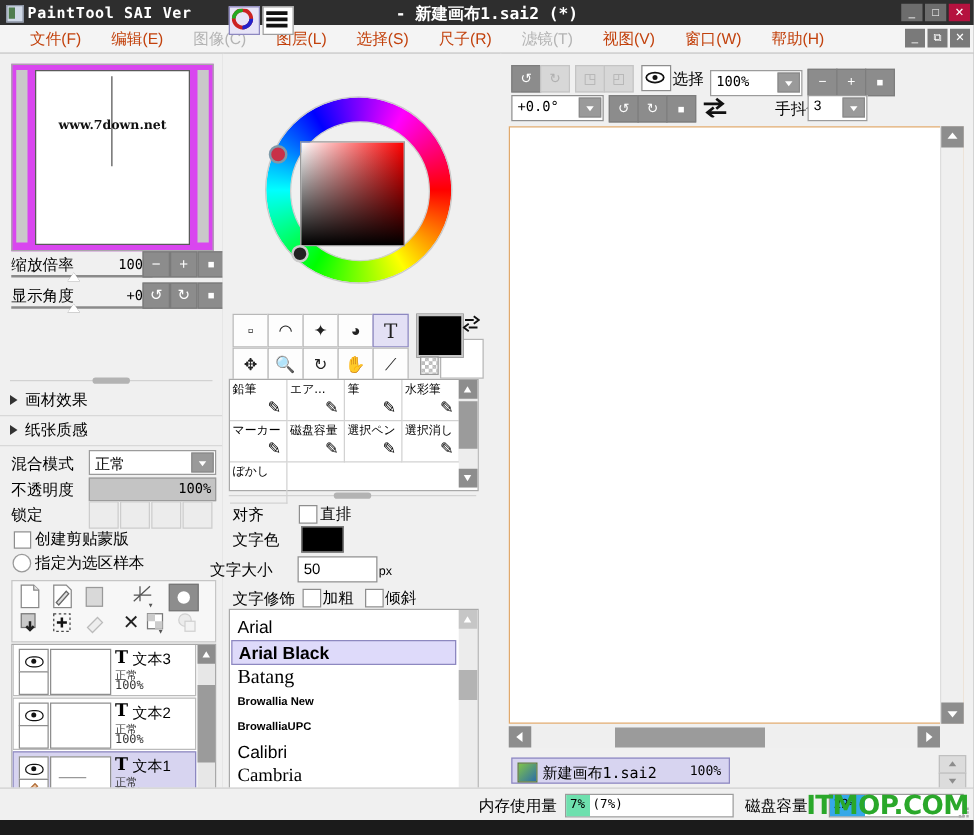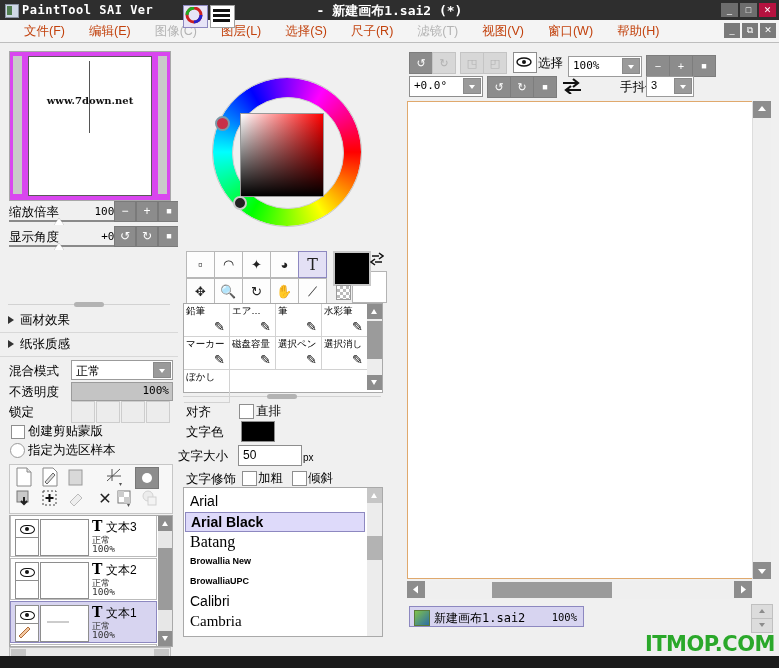--- a/index.html
+++ b/index.html
@@ -495,21 +495,21 @@
   </div>
   <div class="bdiv"></div>
 
   <span class="txt-lbl" style="left:186px;top:404px;">对齐</span>
   <div class="chk" style="left:239px;top:404px;width:13px;height:13px;"></div>
   <span class="txt-lbl" style="left:256px;top:403px;">直排</span>
 
   <span class="txt-lbl" style="left:186px;top:424px;">文字色</span>
   <div class="txtcolor"></div>
 
-  <span class="txt-lbl" style="left:178px;top:448px;">文字大小</span>
+  <span class="txt-lbl" style="left:168px;top:448px;">文字大小</span>
   <div class="txtsize">
     <span class="txtsize-v">50</span>
   </div>
   <span class="txt-lbl" style="left:303px;top:452px;font-size:10px;">px</span>
 
   <span class="txt-lbl" style="left:186px;top:471px;">文字修饰</span>
   <div class="chk" style="left:242px;top:471px;width:13px;height:13px;"></div>
   <span class="txt-lbl" style="left:258px;top:470px;">加粗</span>
   <div class="chk" style="left:292px;top:471px;width:13px;height:13px;"></div>
   <span class="txt-lbl" style="left:308px;top:470px;">倾斜</span>
@@ -600,16 +600,36 @@
   </div>
 
   <div class="doctab">
     <div class="doctab-ic"></div>
     <span class="doctab-t">新建画布1.sai2</span>
     <span class="doctab-z">100%</span>
   </div>
   <div class="tabnav u" style="top:604px;"></div>
   <div class="tabnav d" style="top:618px;"></div>
 
+  <div class="statusbar">
+    <span class="st-lbl" style="left:383px;">内存使用量</span>
+    <div class="st-bar" style="left:452px;width:133px;">
+      <div class="st-fill" id="mem-fill" style="width: 19.2px; background: rgb(110, 224, 174);"></div>
+      <span class="st-txt">7% (7%)</span>
+    </div>
+    <span class="st-lbl" style="left:596px;">磁盘容量</span>
+    <div class="st-bar" style="left:663px;width:106px;">
+      <div class="st-fill" id="disk-fill" style="width: 27.5px; background: rgb(53, 168, 232);"></div>
+      <span class="st-txt">22%</span>
+    </div>
+    <div class="grip">
+      <i style="left:7px;top:0"></i>
+        <i style="left:4px;top:3px"></i>
+        <i style="left:7px;top:3px"></i>
+      <i style="left:1px;top:6px"></i>
+        <i style="left:4px;top:6px"></i>
+        <i style="left:7px;top:6px"></i>
+    </div>
+  </div>
 
   <div class="wm">ITMOP.COM</div>
   <div class="blackbar"></div>
 </div>
 
 </body></html>

